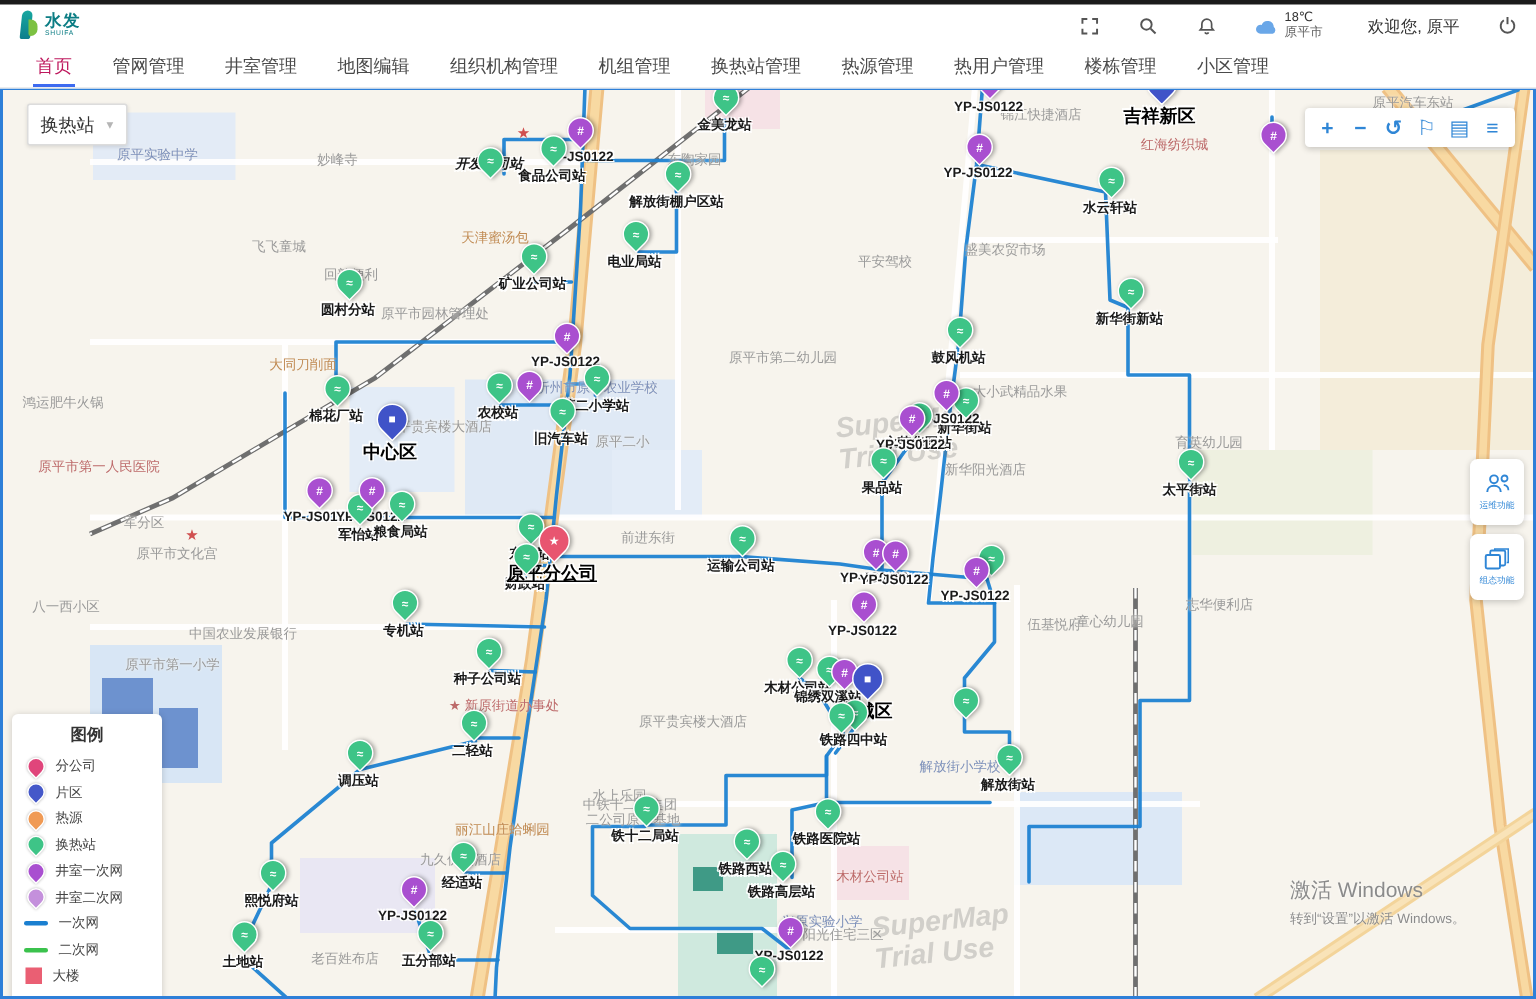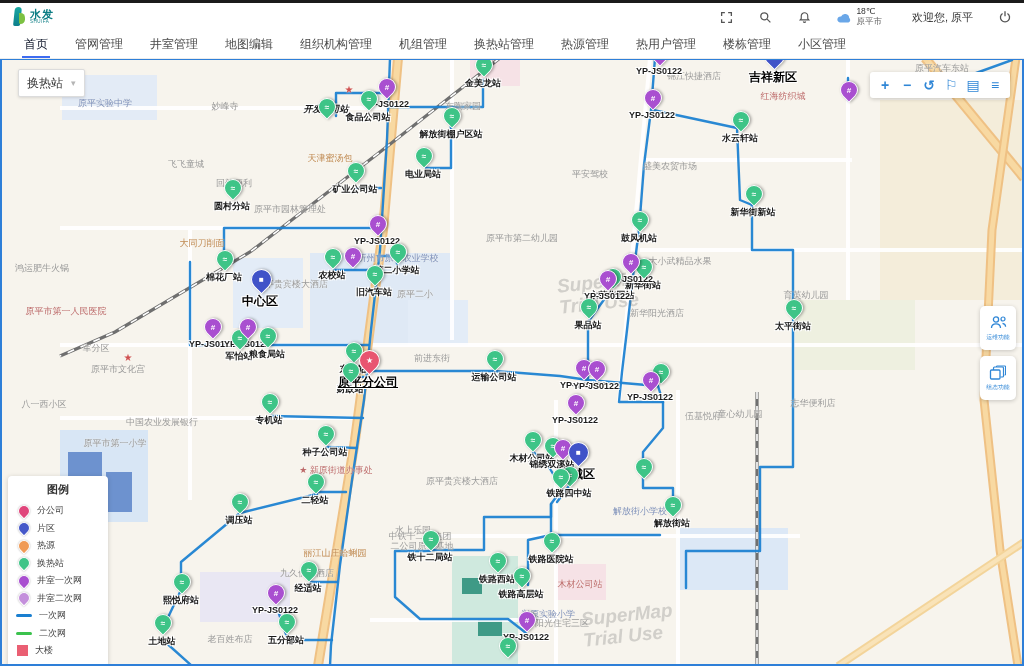--- a/index.html
+++ b/index.html
@@ -21,21 +21,21 @@
   .hicon{width:15px;height:15px;display:inline-flex;align-items:center;justify-content:center;cursor:pointer}
   .weather{display:flex;align-items:center;gap:4px}
   .wtxt{display:flex;flex-direction:column;line-height:1.15}
   .wtemp{font-size:8.5px;color:#333}
   .wcity{font-size:8.5px;color:#666}
   .welcome{font-size:11px;color:#333;margin-left:6px}
 
   
   .nav{position:absolute;top:31px;left:0;right:0;height:27px;background:#fff;border-bottom:1px solid #ececec;display:flex;align-items:stretch;gap:27px;padding:0 0 0 24px;z-index:29}
   .tab{font-size:12px;color:#4a4a4a;display:flex;align-items:center;position:relative;cursor:pointer;white-space:nowrap}
-  .tab.active{color:#0f172a}
+  .tab.active{color:#be185d}
   .tab.active::after{content:"";position:absolute;left:-2px;right:-2px;bottom:0;height:2px;background:#3e6bf0}
 
   
   .map{position:absolute;top:58px;left:0;right:0;bottom:0;background:#f7f4ed;border:2px solid #2e7fd8;box-sizing:border-box;overflow:hidden;z-index:1}
   .map svg.base{position:absolute;left:0;top:0;width:1020px;height:604px}
 
   .map-label{position:absolute;transform:translateX(-50%);font-size:9px;color:#9a9a9a;white-space:nowrap;z-index:3;
              text-shadow:0 0 2px #f7f4ed}
   .map-label.blue{color:#7d90ba}
   .map-label.red{color:#bd6a6a}
@@ -235,20 +235,24 @@
     </svg>
 
   <div class="trial t1">
     <div>SuperMap</div>
       <div>Trial Use</div>
   </div>
   <div class="trial t2">
     <div>SuperMap</div>
       <div>Trial Use</div>
   </div>
+  <div class="activate">
+    <div class="a1">激活 Windows</div>
+    <div class="a2">转到“设置”以激活 Windows。</div>
+  </div>
 
   <div id="labels-layer">
       <div class="map-label blue" style="left: 103px; top: 37px;">原平实验中学</div>
       <div class="map-label grey" style="left: 223px; top: 40px;">妙峰寺</div>
       <div class="map-label grey" style="left: 184px; top: 98px;">飞飞童城</div>
       <div class="map-label grey" style="left: 232px; top: 117px;">回韵便利</div>
       <div class="map-label grey" style="left: 288px; top: 143px;">原平市园林管理处</div>
       <div class="map-label orange" style="left: 200px; top: 177px;">大同刀削面</div>
       <div class="map-label orange" style="left: 328px; top: 92px;">天津蜜汤包</div>
       <div class="map-label grey" style="left: 40px; top: 202px;">鸿运肥牛火锅</div>

